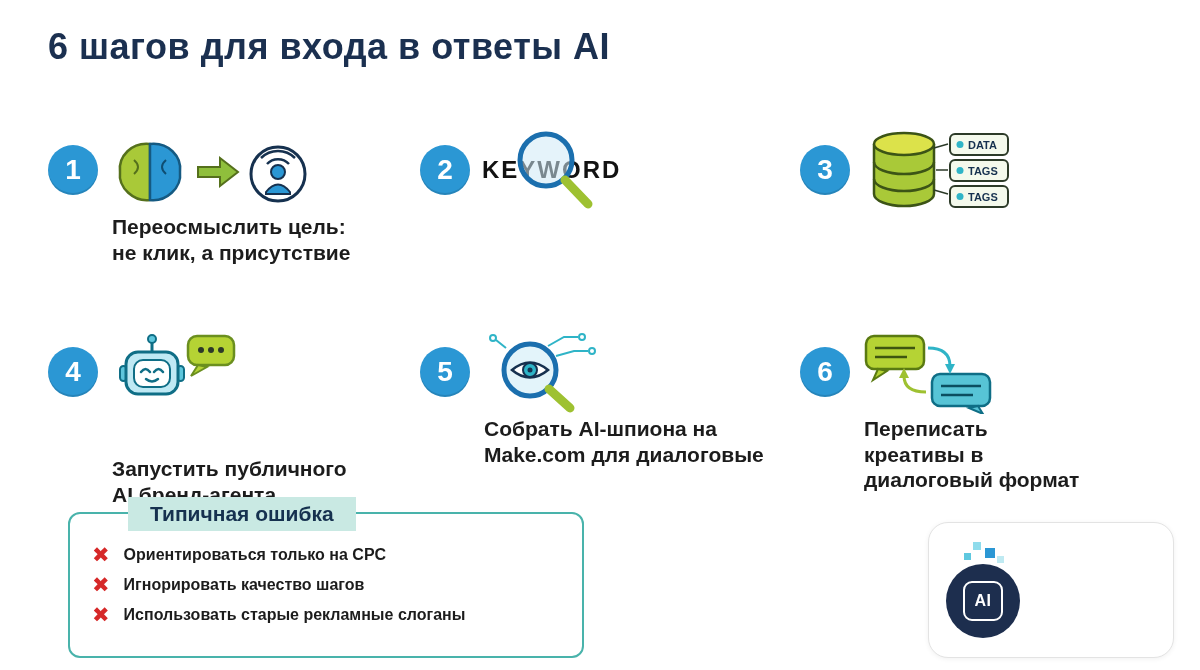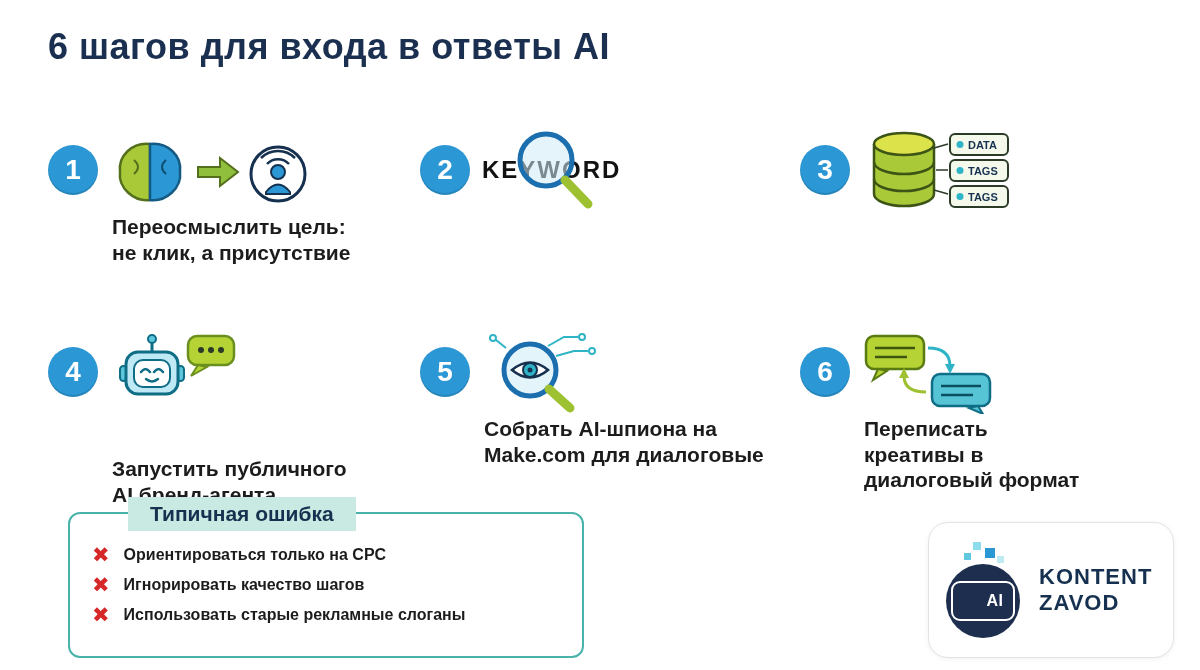--- a/index.html
+++ b/index.html
@@ -66,21 +66,21 @@
     display:flex;align-items:center;padding-left:14px;box-sizing:border-box;
   }
   .logo-mark{position:relative;width:84px;height:100px;flex:0 0 84px;}
   .logo-circle{
     position:absolute;left:3px;bottom:2px;width:74px;height:74px;border-radius:50%;
     background:#1d2e4e;display:flex;align-items:center;justify-content:center;
   }
   .logo-chip{
     width:36px;height:36px;border:2.5px solid #fff;border-radius:9px;
     display:flex;align-items:center;justify-content:center;
-    color:#fff;font-size:16px;font-weight:800;letter-spacing:.5px;padding-left:24px;
+    color:#fff;font-size:16px;font-weight:800;letter-spacing:.5px;
   }
   .px{position:absolute;}
   .px1{left:30px;top:2px;width:8px;height:8px;background:#8fdcec;}
   .px2{left:42px;top:8px;width:10px;height:10px;background:#2b97d4;}
   .px3{left:21px;top:13px;width:7px;height:7px;background:#5fc8df;}
   .px4{left:54px;top:16px;width:7px;height:7px;background:#bfeaf2;}
   .brand-text{margin-left:12px;font-size:22px;font-weight:800;color:#16314f;letter-spacing:1px;line-height:1.2;}
 </style>
 </head>
 <body>
@@ -244,17 +244,13 @@
 <div class="logo-card">
   <div class="logo-mark">
     <span class="px px1"></span>
     <span class="px px2"></span>
     <span class="px px3"></span>
     <span class="px px4"></span>
     <div class="logo-circle">
       <div class="logo-chip">AI</div>
     </div>
   </div>
-  <div class="brand-text">
-    <div>KONTENT</div>
-    <div>ZAVOD</div>
-  </div>
 </div>
 
 </body></html>

